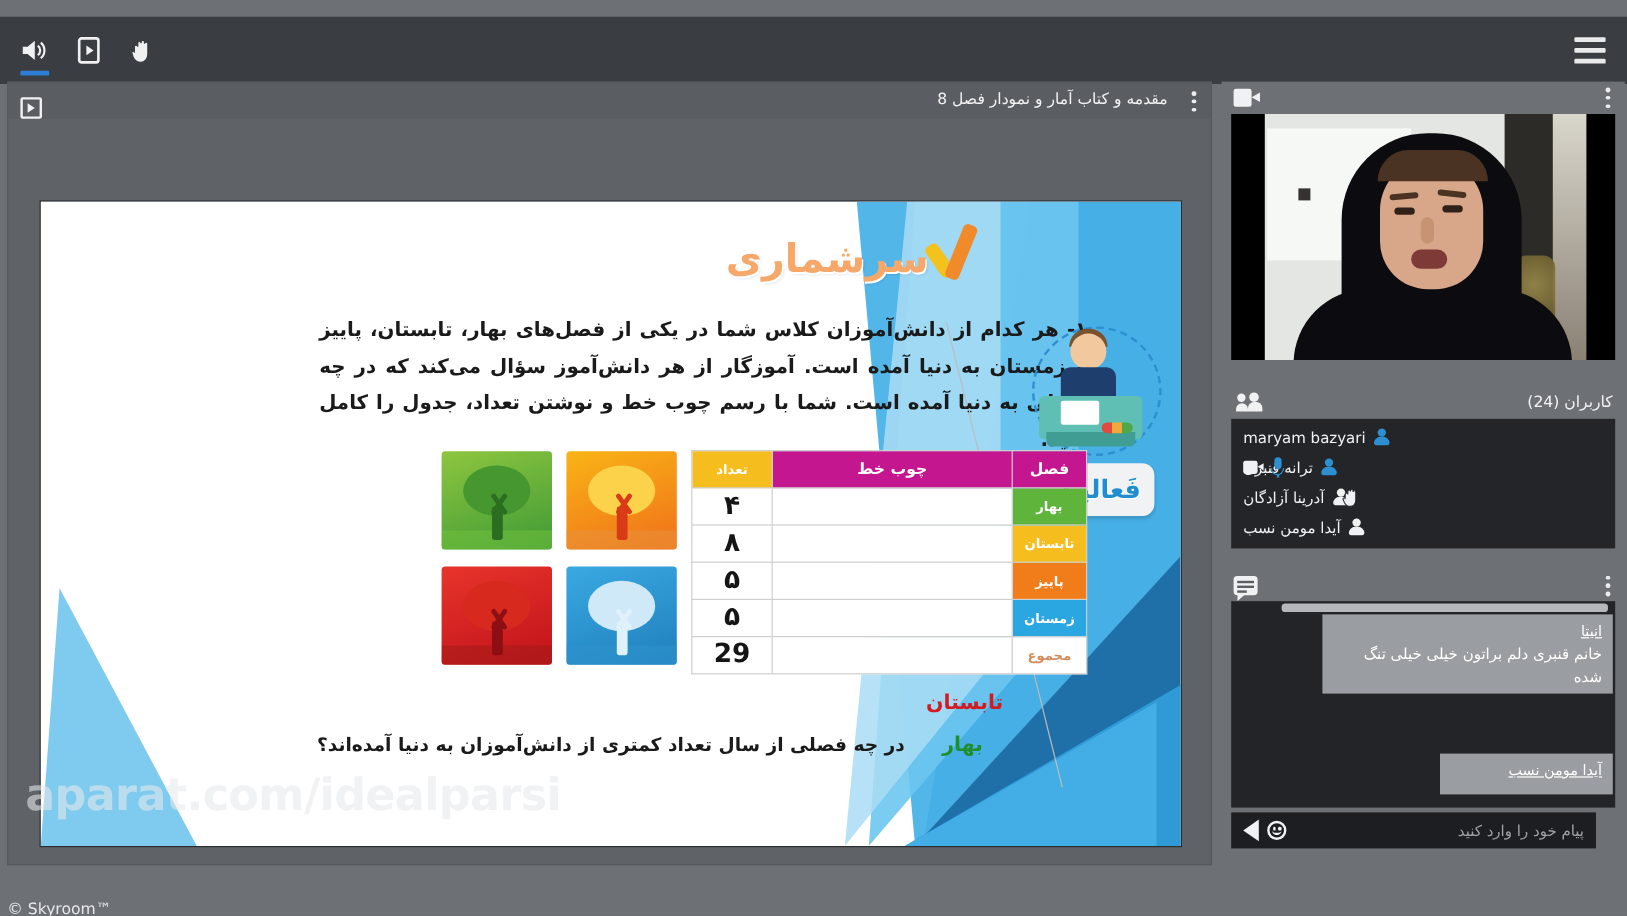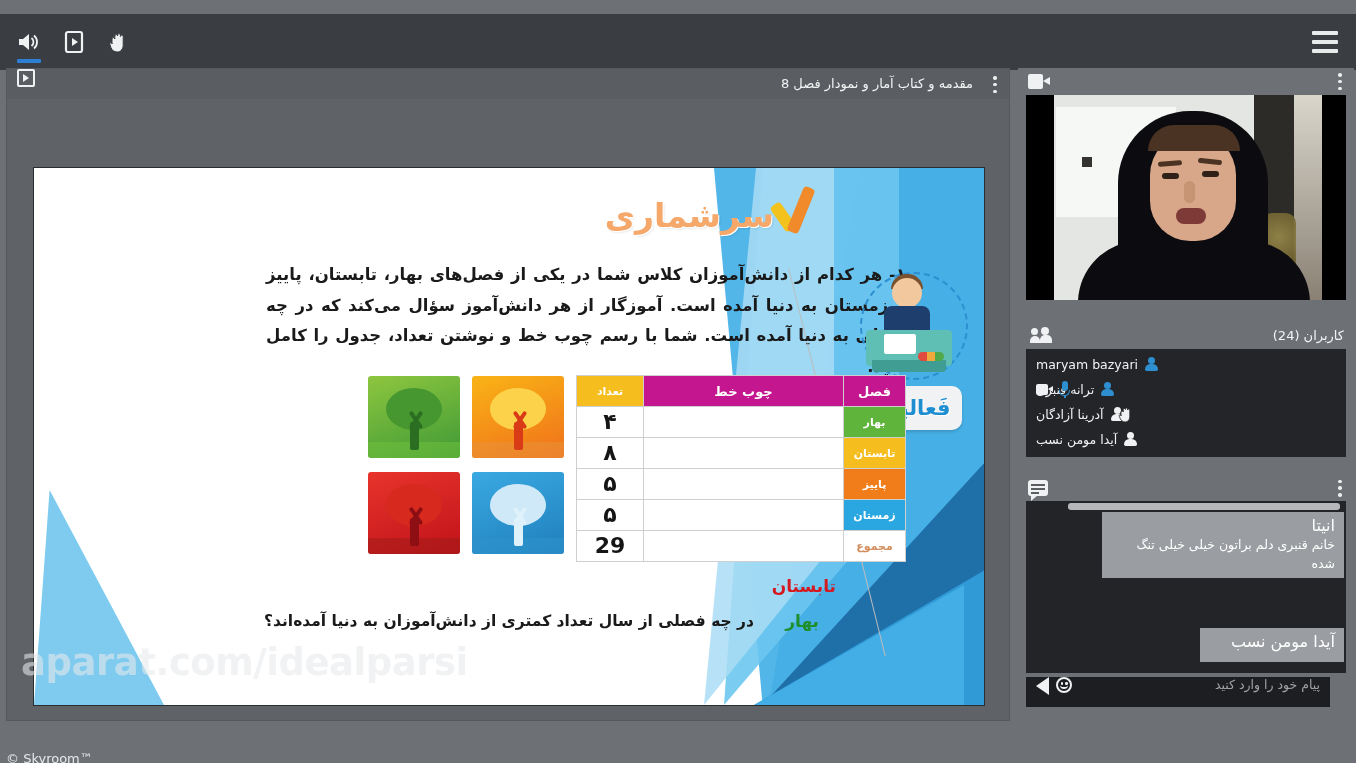--- a/index.html
+++ b/index.html
@@ -30,21 +30,21 @@
   .tb-right { margin-left: auto; padding-right: 18px; display: flex; align-items: center; }
   .hamburger { width: 26px; height: 22px; display: flex; flex-direction: column; justify-content: space-between; cursor: pointer; }
   .hamburger i { display: block; height: 4px; background: #e9eaec; border-radius: 1px; }
 
   
   .stage {
     position: absolute; left: 6px; top: 68px; width: 1004px; height: 653px;
     background: #5f6367; border: 1px solid #55585c;
   }
   .stage-head {
-    height: 30px; background: #5a5e62; display: flex; align-items: flex-start;
+    height: 30px; background: #5a5e62; display: flex; align-items: flex-end;
     padding: 0 8px 0 10px; position: relative;
   }
   .ss-icon {
     width: 18px; height: 18px; border: 2px solid #f0f1f2; border-radius: 2px;
     display: flex; align-items: center; justify-content: center;
   }
   .ss-icon::after {
     content: ""; width: 0; height: 0;
     border-left: 6px solid #f0f1f2; border-top: 4px solid transparent; border-bottom: 4px solid transparent;
   }
@@ -278,28 +278,28 @@
   .chat-icon i { position: absolute; background: #5a5e62; height: 2px; left: 3px; }
   .chat-icon i:nth-child(1) { top: 4px; width: 14px; }
   .chat-icon i:nth-child(2) { top: 8px; width: 14px; }
   .chat-icon i:nth-child(3) { top: 12px; width: 8px; }
   .chat-body {
     position: absolute; left: 8px; top: 27px; width: 320px; height: 172px;
     background: #232427; overflow: hidden;
   }
   .hscroll { position: absolute; left: 42px; top: 2px; width: 272px; height: 7px; background: #b5b7ba; border-radius: 3px; }
   .msg { position: absolute; background: #9a9da1; direction: rtl; color: #fff; padding: 5px 9px; }
-  .msg .sender { font-size: 16px; line-height: 18px; }
+  .msg .sender { font-size: 12px; line-height: 18px; text-decoration: underline; }
   .msg .text { font-size: 12.5px; line-height: 19px; }
   .m1 { right: 2px; top: 11px; width: 242px; }
   .m2 { right: 2px; top: 72px; width: 144px; }
   .m3 { right: 2px; top: 127px; width: 144px; height: 34px; }
   .chat-input {
     position: absolute; left: 8px; top: 203px; width: 304px; height: 30px;
-    background: #1d1e21; display: flex; padding: 0 10px;
+    background: #1d1e21; display: flex; align-items: center; padding: 0 10px;
   }
   .send-ic { width: 0; height: 0; border-right: 13px solid #f0f1f2; border-top: 9px solid transparent; border-bottom: 9px solid transparent; cursor: pointer; }
   .emoji-ic {
     width: 16px; height: 16px; border: 2px solid #f0f1f2; border-radius: 50%;
     margin-left: 7px; position: relative; cursor: pointer;
   }
   .emoji-ic b { position: absolute; width: 2.5px; height: 2.5px; background: #f0f1f2; border-radius: 50%; top: 3px; }
   .emoji-ic b:nth-child(1) { left: 2.5px; }
   .emoji-ic b:nth-child(2) { right: 2.5px; }
   .emoji-ic i { position: absolute; left: 2px; top: 6px; width: 8px; height: 4px;

